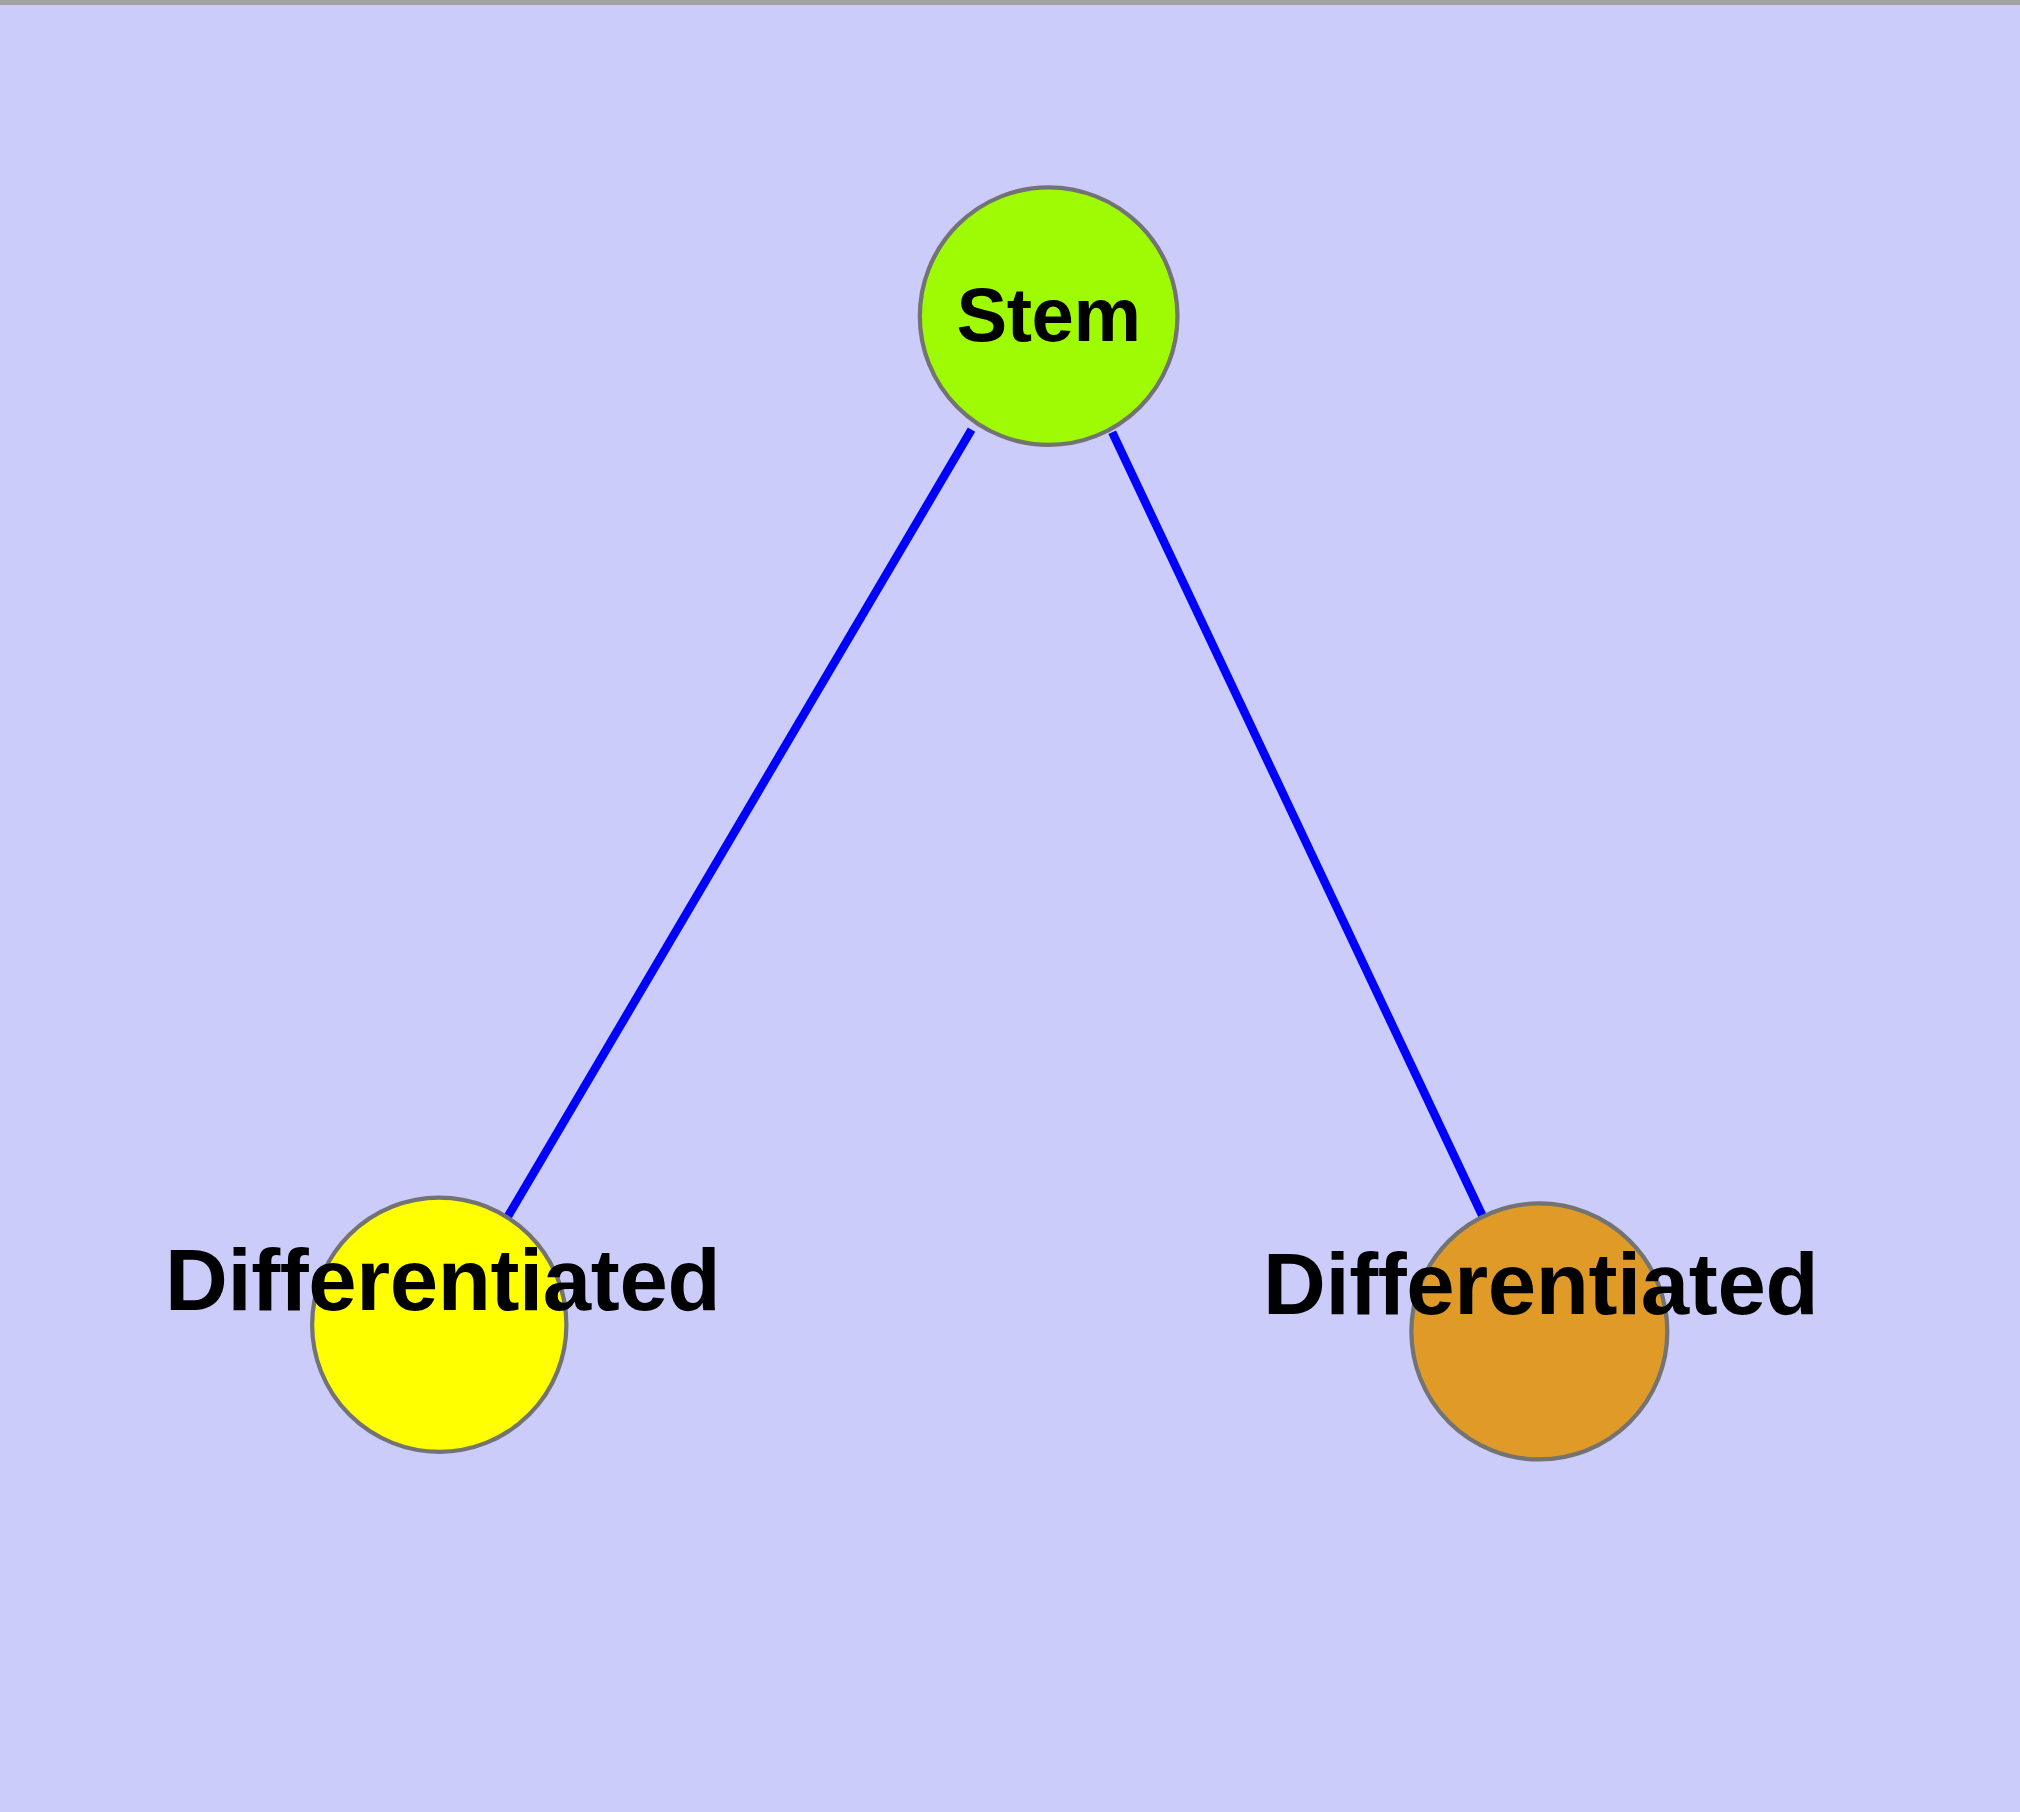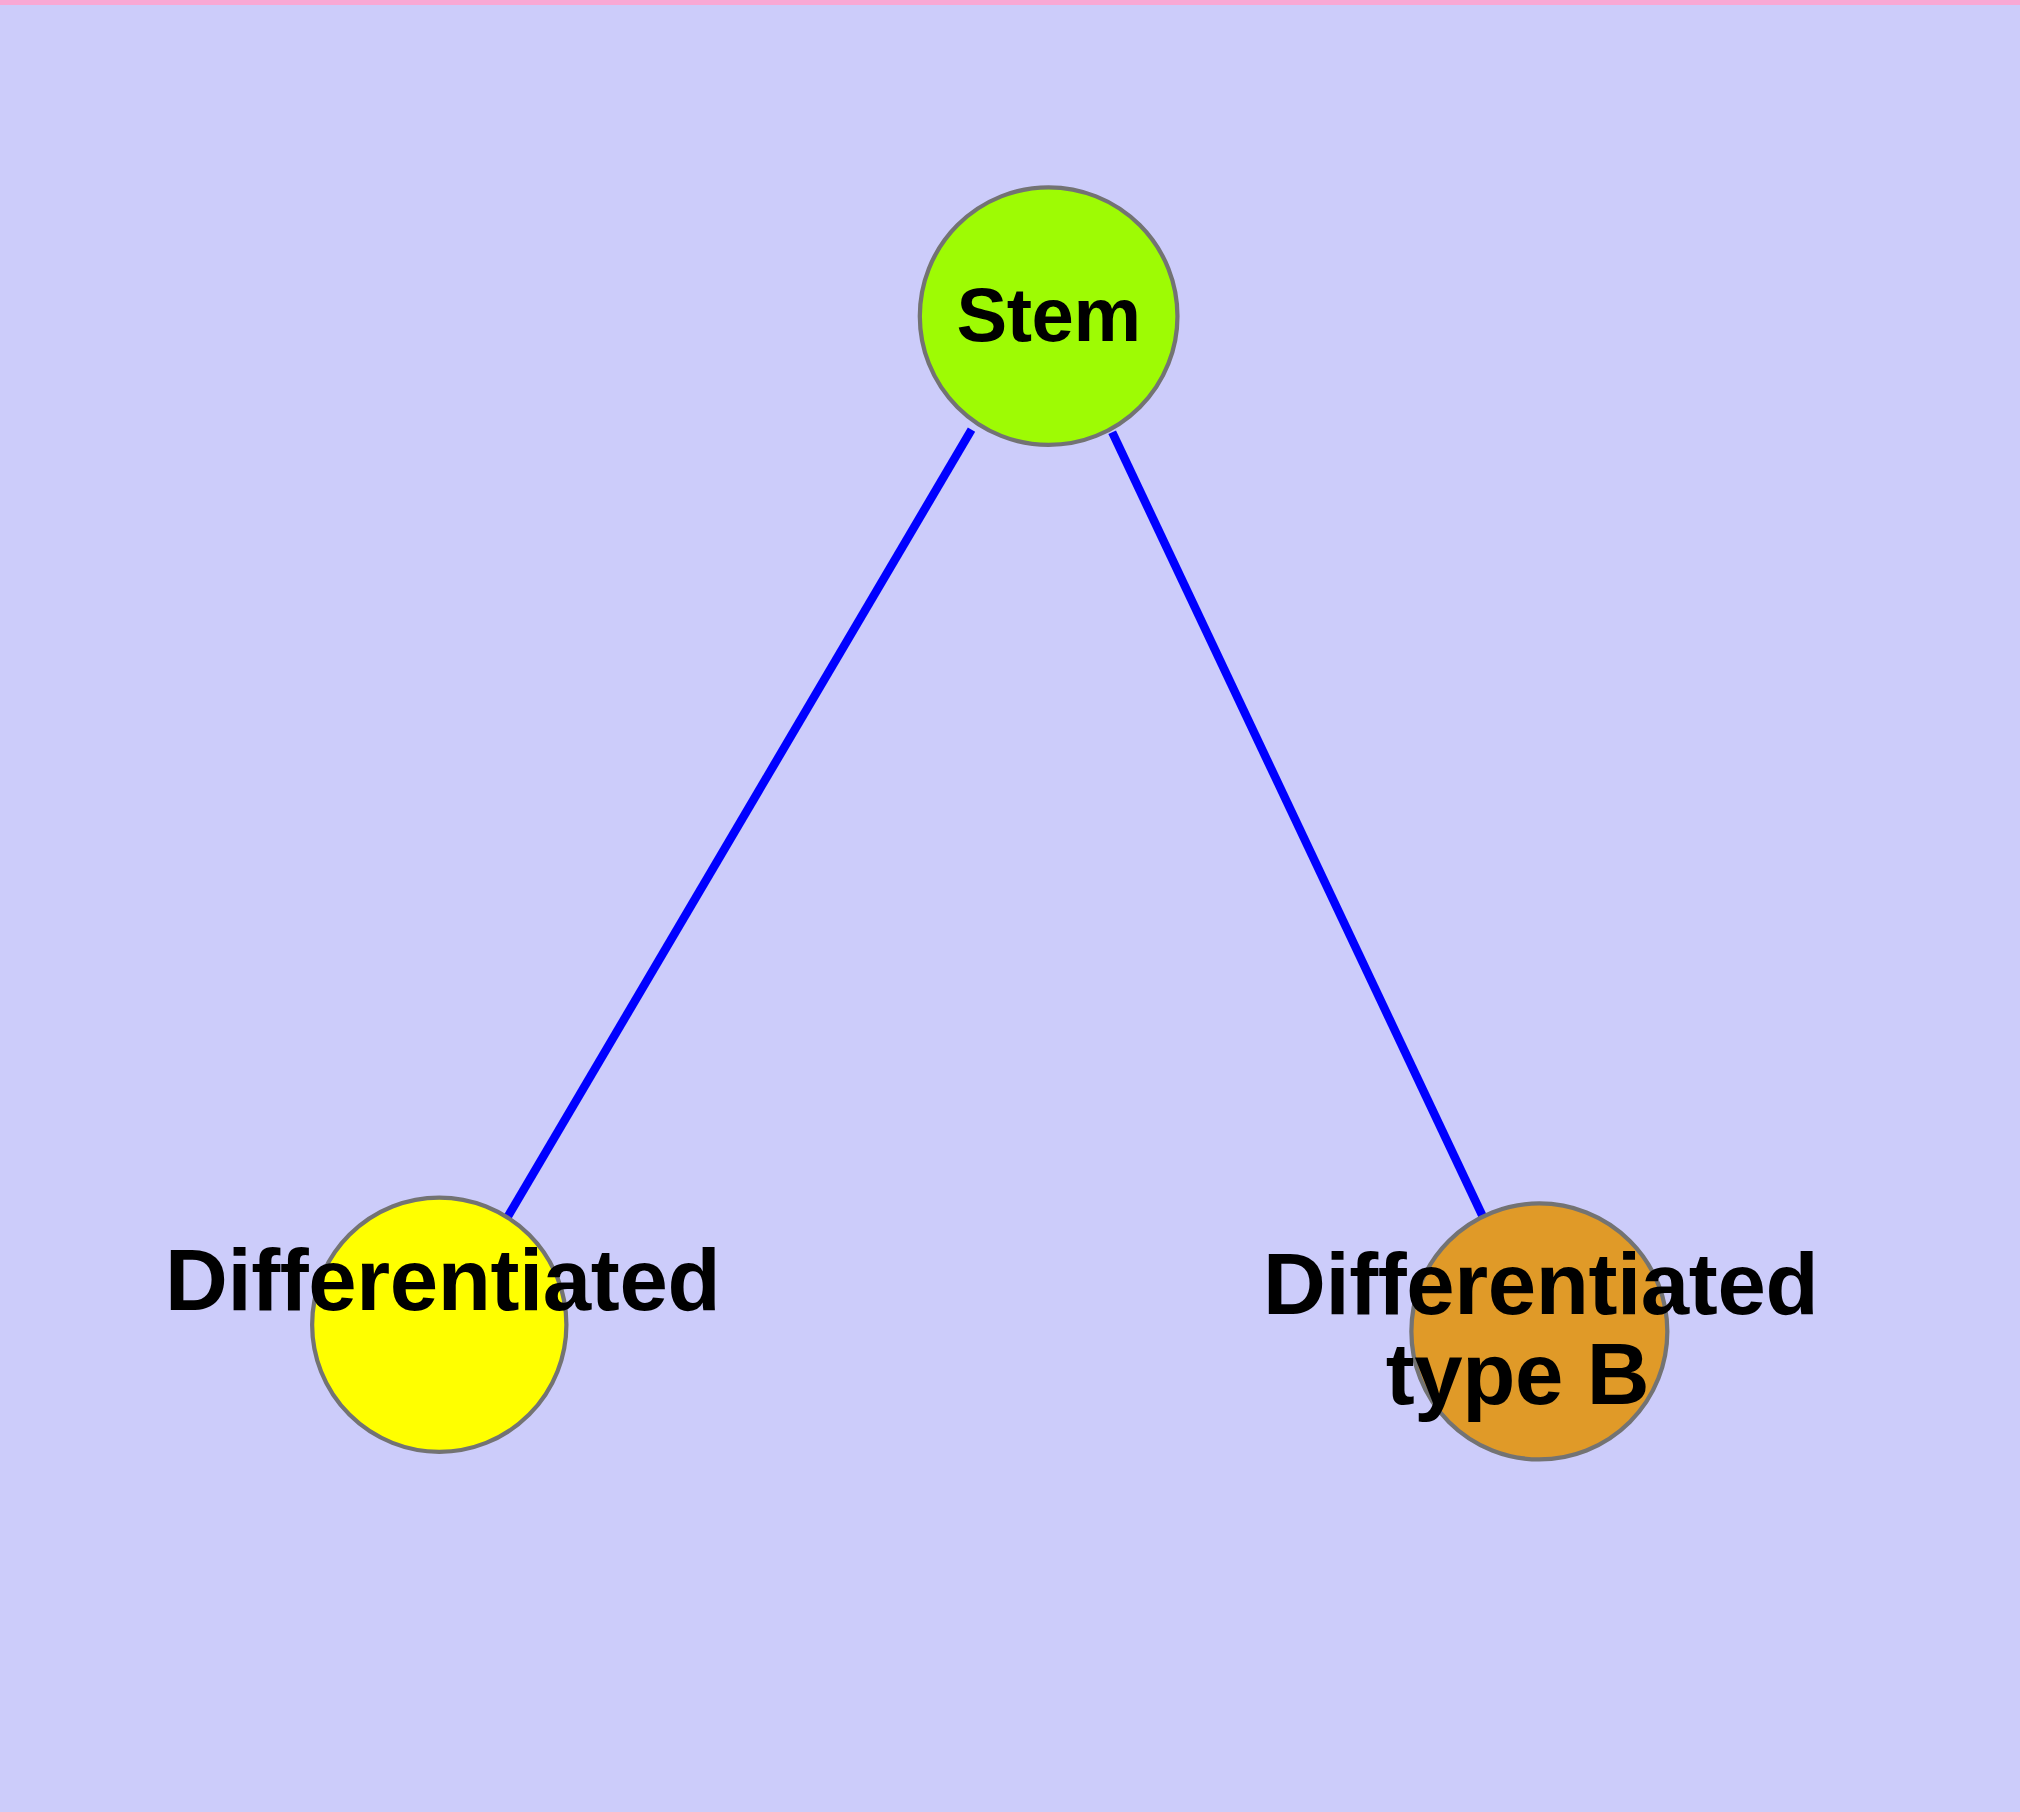--- a/index.html
+++ b/index.html
@@ -56,36 +56,36 @@
   .label-b {
     font-size: 87px;
     left: 1263px;
     top: 1239px;
     width: 509px;
   }
 </style>
 </head>
 <body>
 
-<div id="canvas" style="background: #f9a8d4;">
+<div id="canvas" style="background: #a3a3a3;">
 
   <div id="plot-background" style="background: rgb(204, 204, 250);"></div>
 
   <svg id="graph-svg" viewBox="0 0 2384 2138" xmlns="http://www.w3.org/2000/svg">
     <g id="edges-group">
       <line id="edge-stem-diff-a" x1="1146" y1="507" x2="598" y2="1437" stroke="#0000ff" stroke-width="10" stroke-linecap="butt"></line>
       <line id="edge-stem-diff-b" x1="1312" y1="510" x2="1750" y2="1437" stroke="#0000ff" stroke-width="10" stroke-linecap="butt"></line>
     </g>
     <g id="nodes-group">
       <circle id="node-stem" cx="1237" cy="373" r="152" fill="#9efb04" stroke="#737373" stroke-width="5"></circle>
       <circle id="node-diff-a" cx="518" cy="1563" r="150" fill="#ffff00" stroke="#737373" stroke-width="5"></circle>
       <circle id="node-diff-b" cx="1816" cy="1571" r="151" fill="#e09a28" stroke="#737373" stroke-width="5"></circle>
     </g>
   </svg>
 
   <div class="node-label label-stem" style="font-size: 76px; color: rgb(0, 0, 0);"><span>Stem</span></div>
 
   <div class="node-label label-a" style="font-size: 87px; color: rgb(0, 0, 0);"><span>Differentiated</span><br></div>
 
-  <div class="node-label label-b" style="font-size: 87px; color: rgb(0, 0, 0);"><span>Differentiated</span><br><span>type B</span></div>
+  <div class="node-label label-b" style="font-size: 87px; color: rgb(0, 0, 0);"><span>Differentiated</span><br></div>
 
 </div>
 
 
 </body></html>

